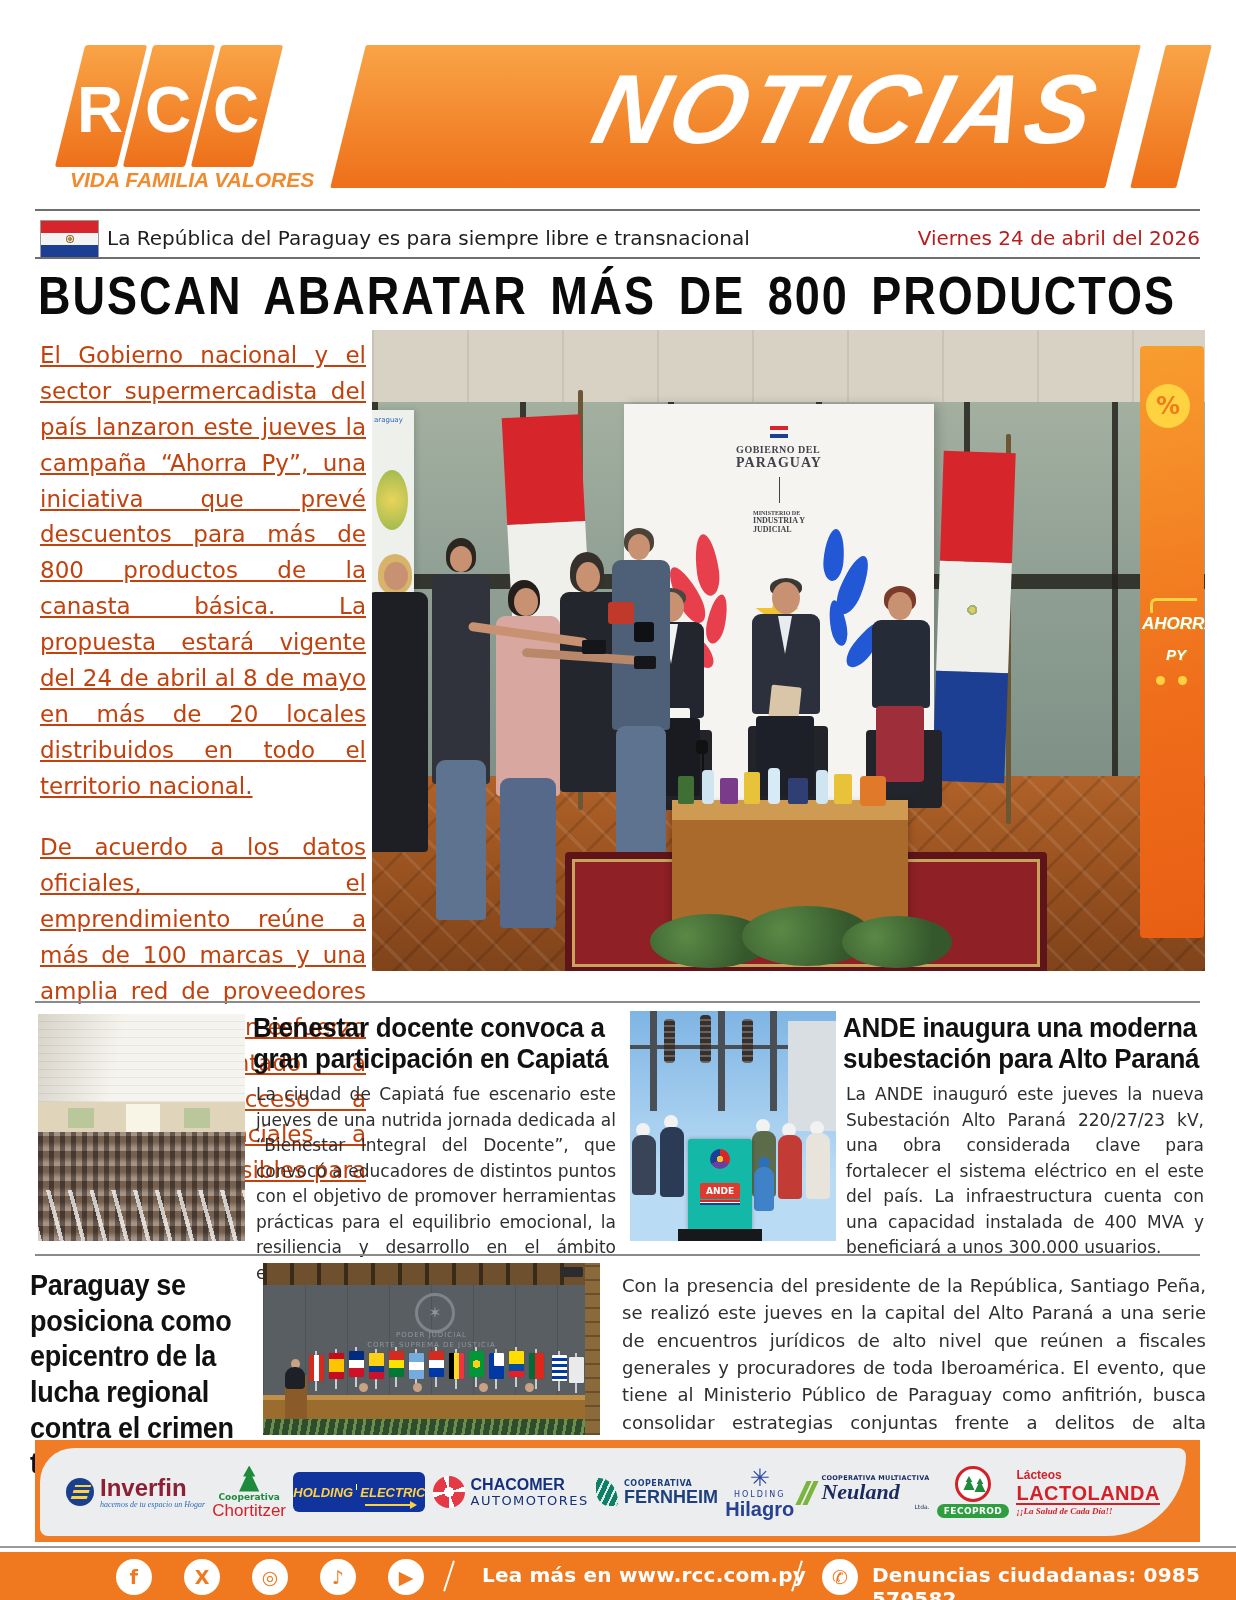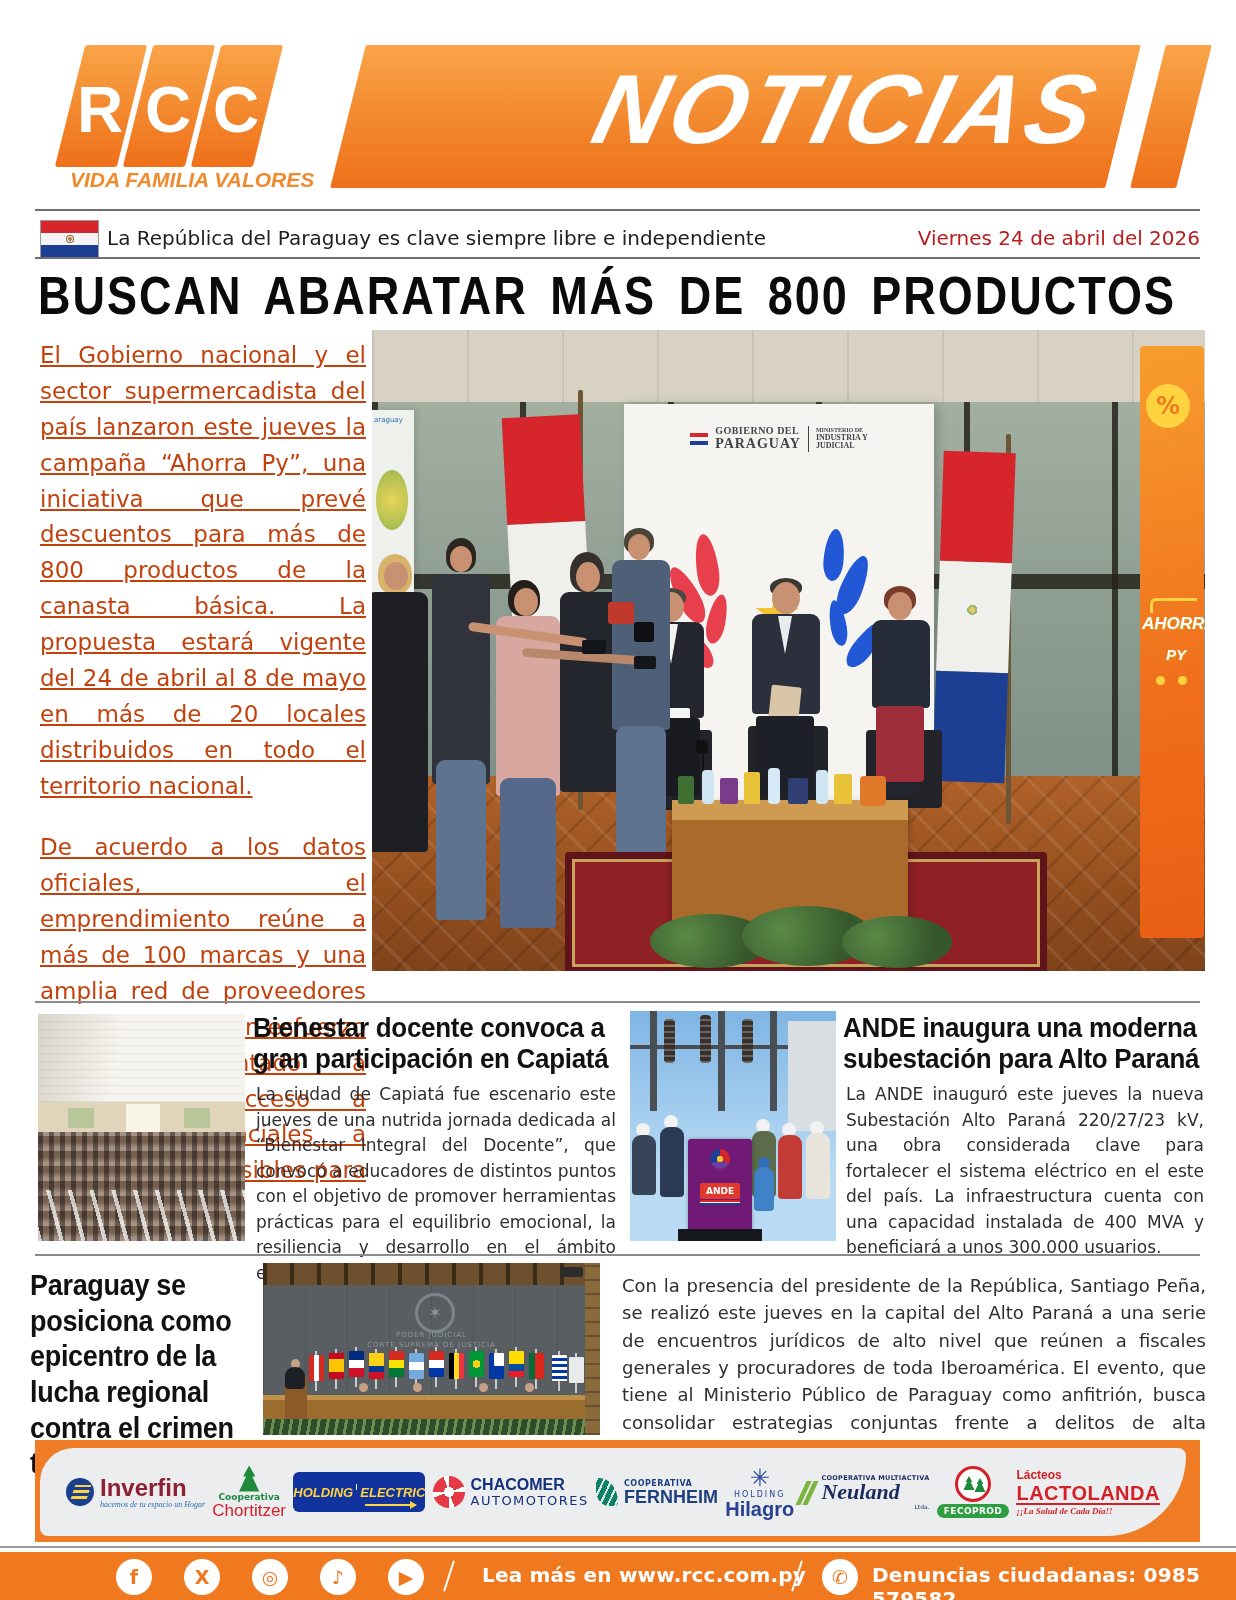--- a/index.html
+++ b/index.html
@@ -48,21 +48,21 @@
      background-image:repeating-linear-gradient(90deg,rgba(36,36,28,.85) 0 6px,transparent 6px 148px),
        linear-gradient(180deg,transparent 0 46%,rgba(36,36,28,.85) 46% 50%,transparent 50%),
        linear-gradient(180deg,#a3b0a0,#8d9d92 55%,#7f9187);}
   .ph-floor{left:0;top:446px;width:833px;height:195px;
      background-image:repeating-linear-gradient(45deg,rgba(255,255,255,.09) 0 3px,transparent 3px 26px),
        repeating-linear-gradient(-45deg,rgba(0,0,0,.12) 0 3px,transparent 3px 26px),
        linear-gradient(180deg,#b06229,#96501f 55%,#7f431a);}
   .ph-backdrop{left:252px;top:74px;width:310px;height:396px;background:#f5f4f0;
      box-shadow:4px 0 10px rgba(0,0,0,.18);}
   .bk-row{position:absolute;left:0;top:22px;width:100%;display:flex;justify-content:center;
-          align-items:center;gap:7px;color:#43434c;}
+          align-items:center;gap:7px;color:#43434c;flex-direction:column;}
   .bk-flag{width:18px;height:12px;background:linear-gradient(180deg,#d7252c 33%,#f4f4f4 33% 66%,#1c3f94 66%);}
   .bk-gov{font-family:"Liberation Serif",serif;font-weight:bold;line-height:1.05;}
   .bk-gov .g1{font-size:10px;letter-spacing:.5px;}
   .bk-gov .g2{font-size:14px;letter-spacing:1px;}
   .bk-sep{width:1px;height:26px;background:#43434c;}
   .bk-min{font-family:"Liberation Serif",serif;font-weight:bold;line-height:1.1;}
   .bk-min .m1{font-size:6px;}
   .bk-min .m2{font-size:8px;}
   .leaf{position:absolute;width:22px;height:62px;border-radius:50% 50% 50% 50%/62% 62% 38% 38%;}
   .star-big{position:absolute;font-size:56px;color:#f2c230;line-height:1;}
@@ -114,21 +114,21 @@
      background-image:repeating-linear-gradient(90deg,rgba(40,28,22,.55) 0 5px,rgba(140,105,80,.25) 5px 11px),
        repeating-linear-gradient(0deg,rgba(255,255,255,.30) 0 3px,rgba(20,12,8,.25) 9px 15px);}
   .cap-chairs{left:0;top:176px;width:207px;height:51px;opacity:.8;
      background-image:repeating-linear-gradient(75deg,rgba(255,255,255,.9) 0 4px,transparent 4px 21px);}
   #ande-photo{left:630px;top:1011px;width:206px;height:230px;}
   .an-sky{left:0;top:0;width:206px;height:230px;background:linear-gradient(180deg,#7fb5e4,#b9dbf4 70%);}
   .an-struct{position:absolute;background:#4a4f55;}
   .an-ins{position:absolute;width:11px;background:#38302c;border-radius:4px;
      background-image:repeating-linear-gradient(0deg,rgba(255,255,255,.25) 0 2px,transparent 2px 6px);}
   .an-white{left:158px;top:10px;width:48px;height:110px;background:#d9dee2;}
-  .an-podium{left:58px;top:128px;width:64px;height:92px;background:#701a75;border-radius:3px;
+  .an-podium{left:58px;top:128px;width:64px;height:92px;background:#14b8a6;border-radius:3px;
      box-shadow:0 0 4px rgba(0,0,0,.3);}
   .an-emb{position:absolute;left:22px;top:10px;width:20px;height:20px;border-radius:50%;
      background:radial-gradient(circle,#f2c230 0 3px,transparent 3px),
        conic-gradient(#d7252c 0 120deg,#6a3fa0 120deg 240deg,#1c3f94 240deg);}
   .an-label{position:absolute;left:12px;top:44px;width:40px;height:16px;background:#e03a2f;
      color:#fff;font-weight:bold;font-size:9px;text-align:center;line-height:16px;border-radius:2px;}
   .an-stripe{position:absolute;left:12px;top:61px;width:40px;height:5px;
      background:linear-gradient(180deg,#d7252c 33%,#fff 33% 66%,#1c3f94 66%);}
   .an-base{left:48px;top:218px;width:84px;height:12px;background:#17181c;}
 
@@ -236,21 +236,21 @@
   <div class="abs banner-slash"></div>
 
   <div class="abs divider" style="left:35px;top:209px;width:1165px;"></div>
 
   <div class="abs flag-py">
     <div class="st" style="top:0;background:#d7252c;"></div>
     <div class="st" style="top:33.3%;background:#f4f4f4;"></div>
     <div class="st" style="top:66.6%;background:#1c3f94;"></div>
     <div class="emb"></div>
   </div>
-  <div class="abs motto">La República del Paraguay es clave siempre libre e independiente</div>
+  <div class="abs motto">La República del Paraguay es para siempre libre e transnacional</div>
   <div class="abs m-date">Viernes 24 de abril del 2026</div>
 
   <div class="abs divider" style="left:35px;top:257px;width:1165px;"></div>
 
   <div class="abs headline">BUSCAN ABARATAR MÁS DE 800 PRODUCTOS</div>
 
   <div class="abs lead-col">
     <p>El Gobierno nacional y el sector supermercadista del país lanzaron este jueves la campaña “Ahorra Py”, una iniciativa que prevé descuentos para más de 800 productos de la canasta básica. La propuesta estará vigente del 24 de abril al 8 de mayo en más de 20 locales distribuidos en todo el territorio nacional.</p>
     <p>De acuerdo a los datos oficiales, el emprendimiento reúne a más de 100 marcas y una amplia red de proveedores y comercios, en un esfuerzo conjunto orientado a facilitar el acceso a productos esenciales a precios más accesibles para la población.</p>
   </div>

